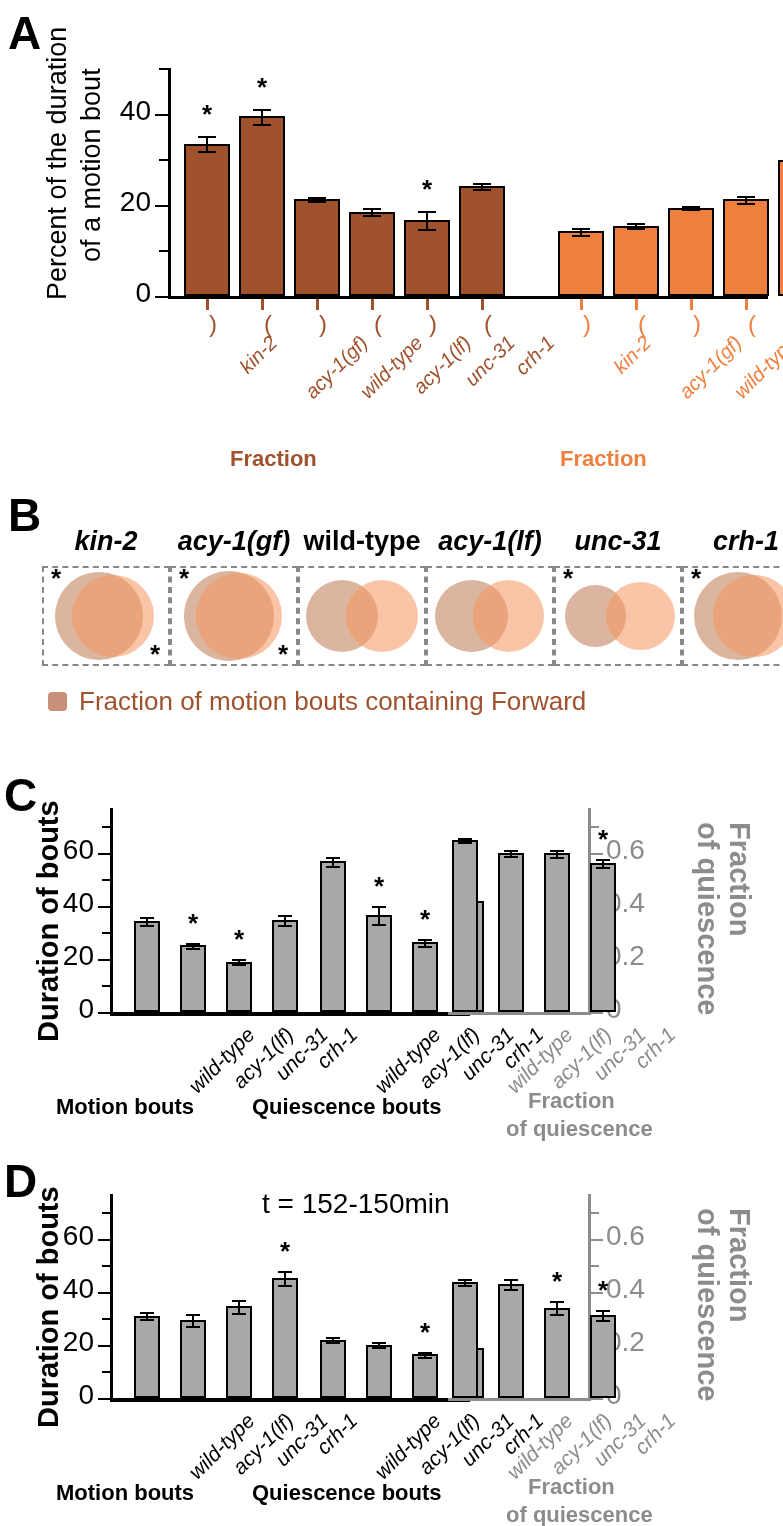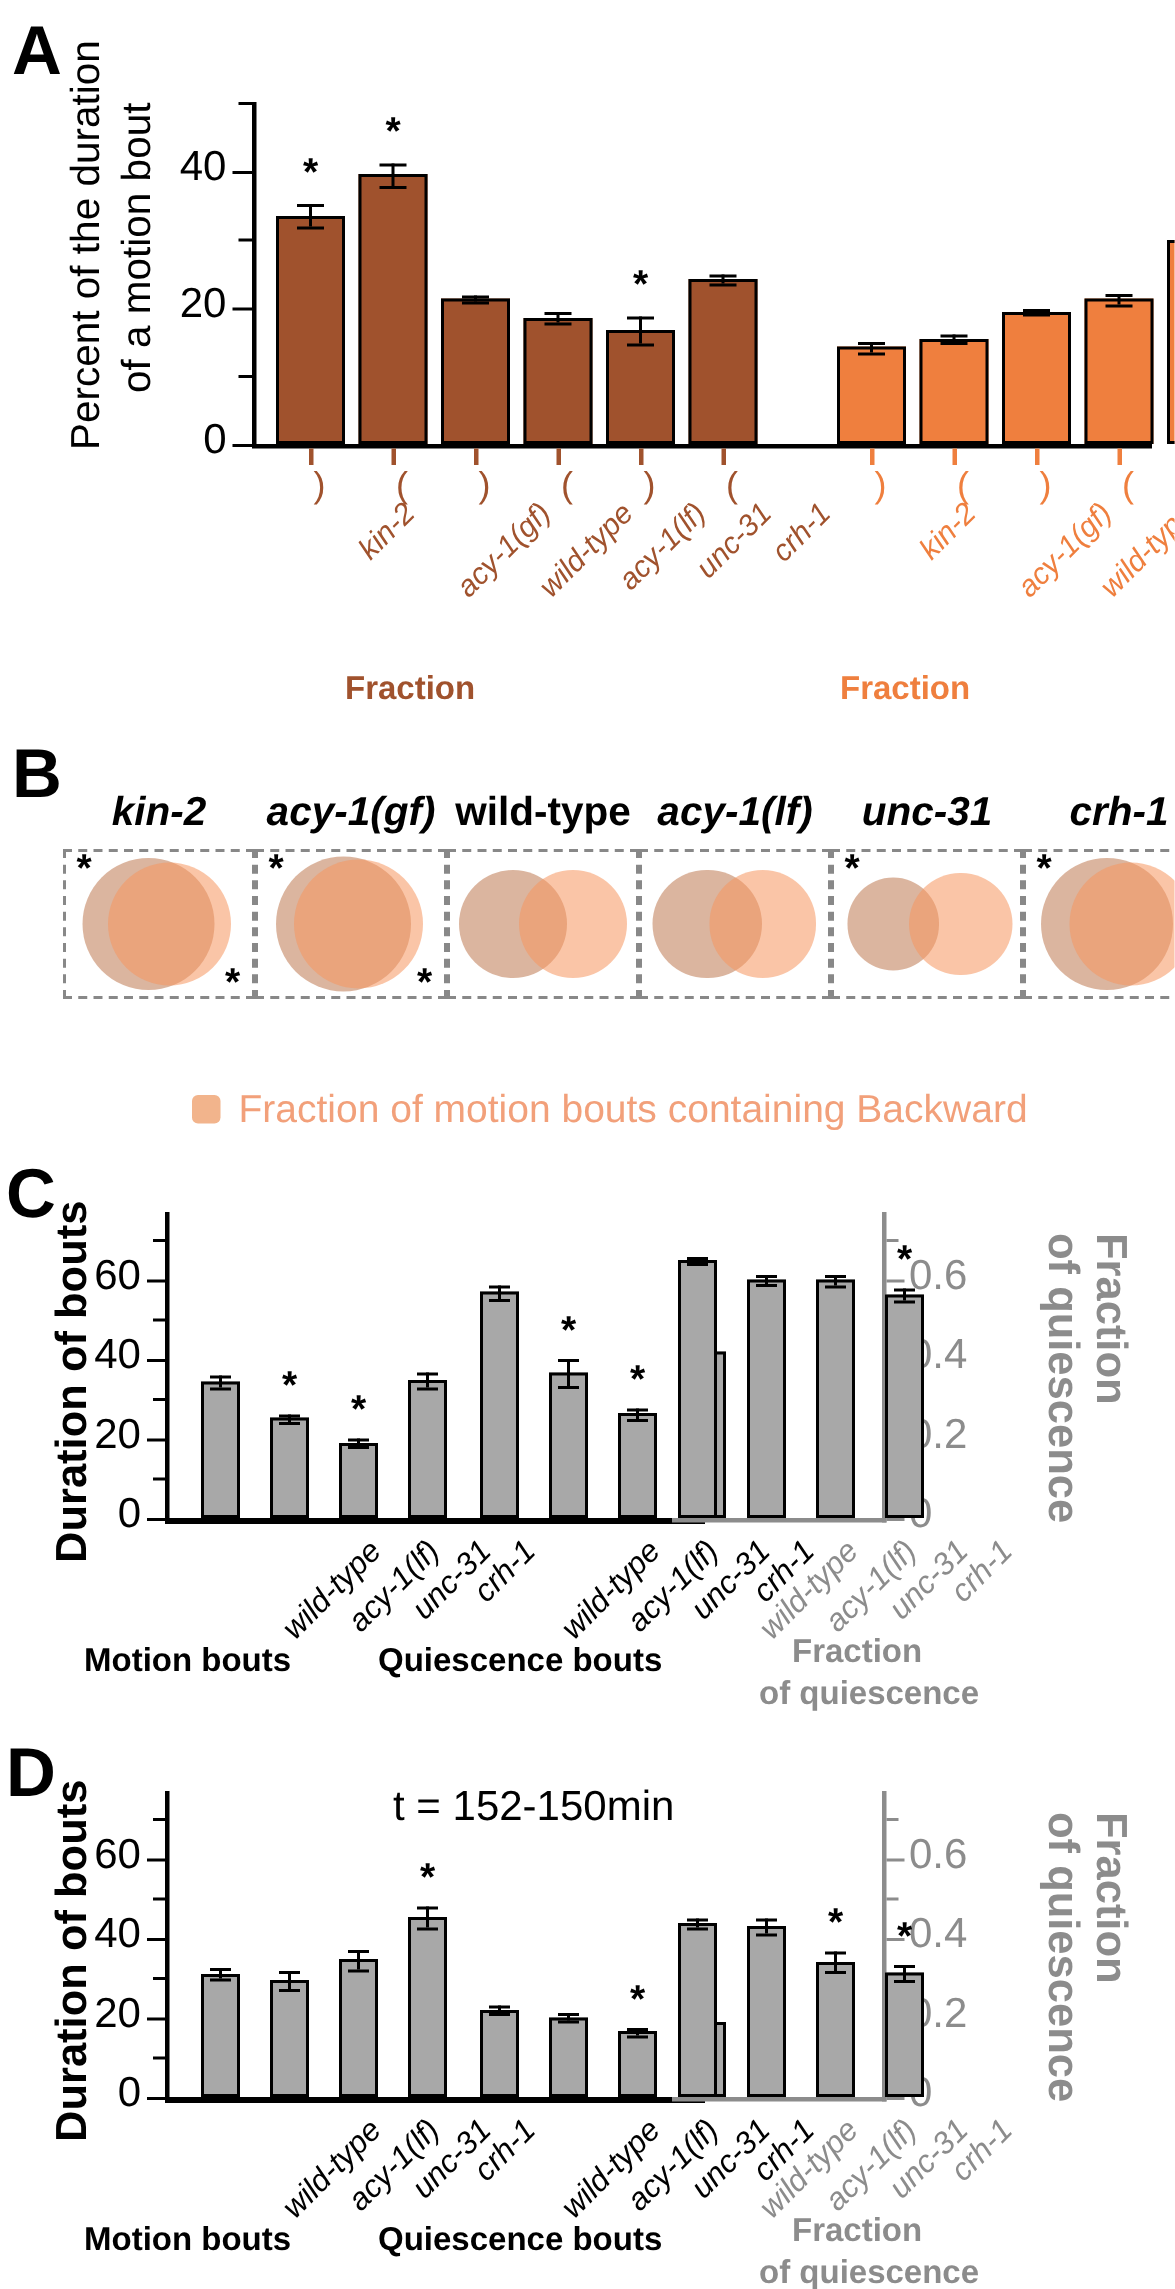--- a/index.html
+++ b/index.html
@@ -169,23 +169,23 @@
       <div class="circ cFwd" style="left:564.6185481853887px;top:95.1422619105029px;width:61.715476178994194px;height:61.715476178994194px;"></div>
       <div class="circ cBwd" style="left:606.4092006844742px;top:91.88548695935995px;width:68.2290260812801px;height:68.2290260812801px;"></div>
       <div class="star" style="left:557px;top:78px;width:22px;">*</div>
       <div class="bname" style="left:666px;top:36px;width:160px;font-style:italic;">crh-1</div>
       <div class="vennbox" style="left:682px;top:76px;width:128px;height:100px;"></div>
       <div class="circ cFwd" style="left:693.5649831574768px;top:81.87834998552299px;width:88.24330002895404px;height:88.24330002895404px;"></div>
       <div class="circ cBwd" style="left:713.16971604205px;top:84.85634921400387px;width:82.28730157199226px;height:82.28730157199226px;"></div>
       <div class="star" style="left:685px;top:78px;width:22px;">*</div>
     </div>
 
-  <div class="legrow" style="left:128px;top:234px;color:#F2A07A;">
-    <span class="swatch" style="background:#F2B48C;"></span>
-    <span>Fraction of motion bouts containing Backward</span>
+  <div class="legrow" style="left:48px;top:196px;color:#A0522D;">
+    <span class="swatch" style="background:#C89078;"></span>
+    <span>Fraction of motion bouts containing Forward</span>
   </div>
 </div>
 
 <div class="panel" id="panelC" style="left:0;top:762px;width:783px;height:378px;">
   <div class="plabel" style="left:4px;top:10px;">C</div>
   <div class="vaxis-title" style="left:32px;top:280px;transform:rotate(-90deg);">Duration of bouts</div>
   <div class="vaxis-title gray" style="left:756px;top:60px;transform:rotate(90deg);">Fraction</div>
   <div class="vaxis-title gray" style="left:724px;top:60px;transform:rotate(90deg);">of quiescence</div>
   <div id="C-plot" style="position:absolute;left:0;top:0;width:783px;height:378px;">
       <div class="axisline" style="left:110px;top:46px;width:3px;height:207px;"></div>

